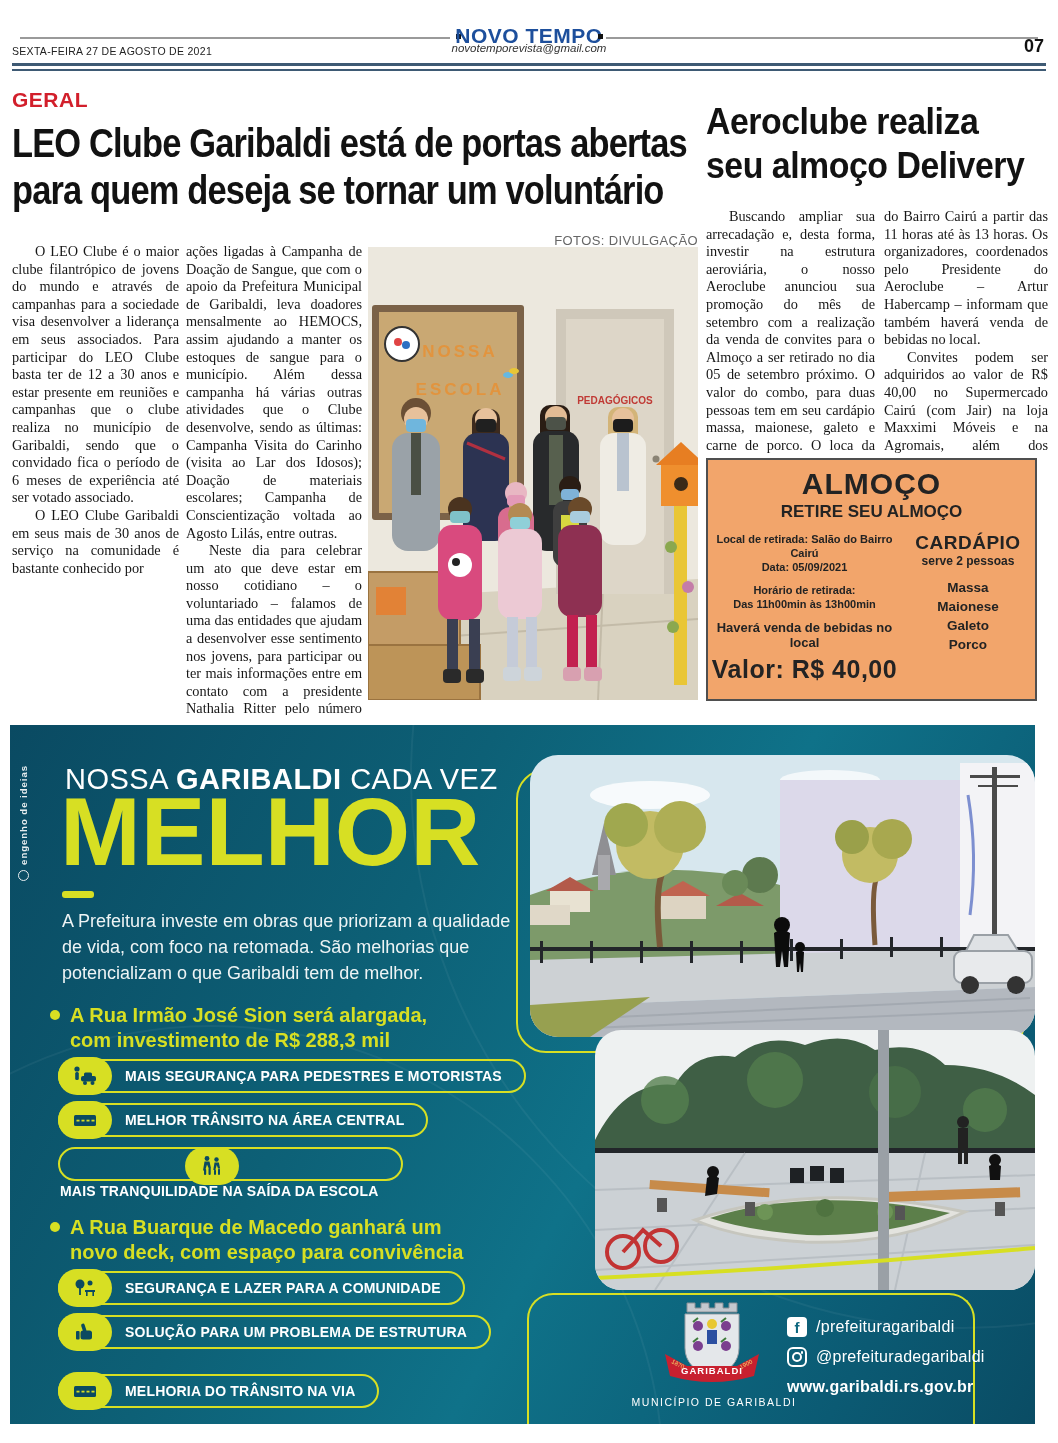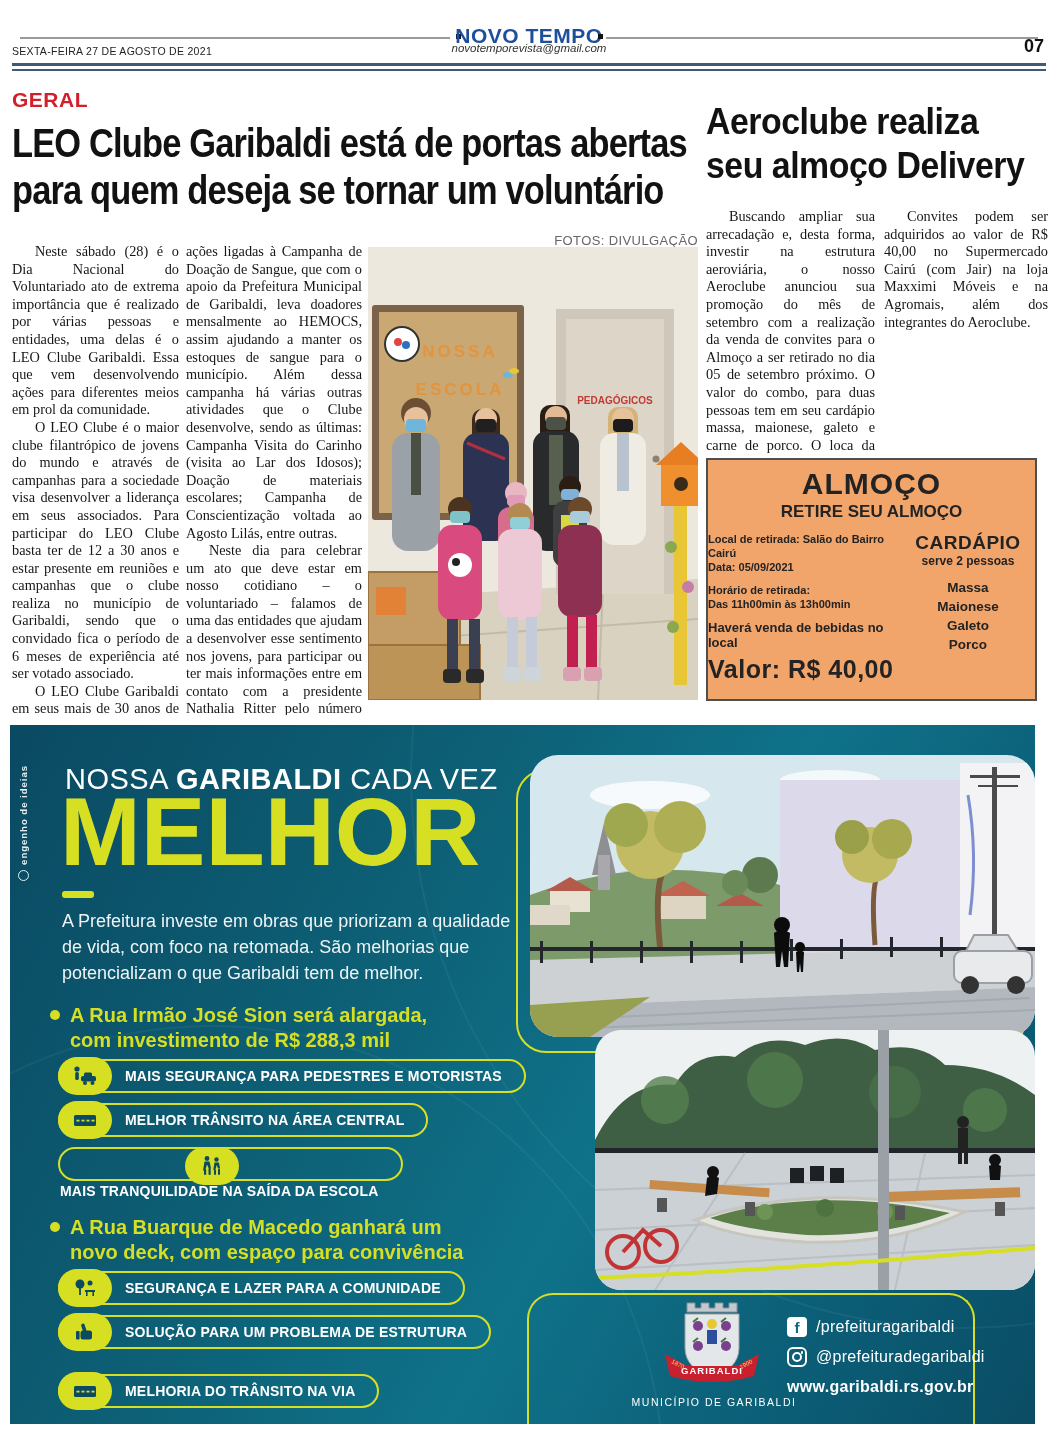--- a/index.html
+++ b/index.html
@@ -38,21 +38,21 @@
   .col p.ind{text-indent:1.6em;}
 
   .photo-ph{position:absolute;left:368px;top:247px;width:330px;height:453px;overflow:hidden;}
 
   
   .lunchbox{position:absolute;left:706px;top:458px;width:331px;height:243px;
     background:#f2a56b;border:2px solid #4f4f4f;box-sizing:border-box;color:#232323;}
   .lb-title{margin-top:7px;text-align:center;font-size:30px;font-weight:bold;letter-spacing:1px;}
   .lb-sub{text-align:center;font-size:17px;font-weight:bold;margin-top:1px;}
   .lb-row{display:flex;margin-top:10px;}
-  .lb-left{width:59%;box-sizing:border-box;}
+  .lb-left{width:59%;box-sizing:border-box;text-align:center;}
   .lb-line{font-size:11px;font-weight:bold;line-height:14px;}
   .lb-gap{height:9px;}
   .lb-drinks{font-size:13px;font-weight:bold;margin-top:9px;}
   .lb-price{font-size:25px;font-weight:bold;margin-top:5px;letter-spacing:.5px;}
   .lb-right{width:41%;text-align:center;}
   .lb-menu-title{font-size:19px;font-weight:bold;letter-spacing:.5px;}
   .lb-menu-sub{font-size:12px;font-weight:bold;}
   .lb-menu-item{font-size:13.5px;font-weight:bold;line-height:19px;}
   .lb-menu-list{margin-top:10px;}
 
@@ -125,21 +125,20 @@
 
   <div class="section-label">GERAL</div>
 
   <div class="headline">
     <div>LEO Clube Garibaldi está de portas abertas</div>
     <div>para quem deseja se tornar um voluntário</div>
   </div>
   <div class="photo-credit">FOTOS: DIVULGAÇÃO</div>
 
   <div class="col" style="left:12px;top:243px;width:167px;height:472px;">
-    <p class="ind">Neste sábado (28) é o Dia Nacional do Voluntariado ato de extrema importância que é realizado por várias pessoas e entidades, uma delas é o LEO Clube Garibaldi. Essa que vem desenvolvendo ações para diferentes meios em prol da comunidade.</p>
     <p class="ind">O LEO Clube é o maior clube filantrópico de jovens do mundo e através de campanhas para a sociedade visa desenvolver a liderança em seus associados. Para participar do LEO Clube basta ter de 12 a 30 anos e estar presente em reuniões e campanhas que o clube realiza no município de Garibaldi, sendo que o convidado fica o período de 6 meses de experiência até ser votado associado.</p>
     <p class="ind">O LEO Clube Garibaldi em seus mais de 30 anos de serviço na comunidade é bastante conhecido por</p>
   </div>
   <div class="col" style="left:186px;top:243px;width:176px;height:472px;">
     <p>ações ligadas à Campanha de Doação de Sangue, que com o apoio da Prefeitura Municipal de Garibaldi, leva doadores mensalmente ao HEMOCS, assim ajudando a manter os estoques de sangue para o município. Além dessa campanha há várias outras atividades que o Clube desenvolve, sendo as últimas: Campanha Visita do Carinho (visita ao Lar dos Idosos); Doação de materiais escolares; Campanha de Conscientização voltada ao Agosto Lilás, entre outras.</p>
     <p class="ind">Neste dia para celebrar um ato que deve estar em nosso cotidiano – o voluntariado – falamos de uma das entidades que ajudam a desenvolver esse sentimento nos jovens, para participar ou ter mais informações entre em contato com a presidente Nathalia Ritter pelo número (54) 9 9959-1228.</p>
   </div>
 
   <div class="photo-ph">
     <svg width="330" height="453" viewBox="0 0 330 453">
@@ -232,20 +231,21 @@
   </div>
 
   <div class="headline2">
     <div>Aeroclube realiza</div>
     <div>seu almoço Delivery</div>
   </div>
   <div class="col" style="left:706px;top:208px;width:169px;height:246px;">
     <p class="ind">Buscando ampliar sua arrecadação e, desta forma, investir na estrutura aeroviária, o nosso Aeroclube anunciou sua promoção do mês de setembro com a realização da venda de convites para o Almoço a ser retirado no dia 05 de setembro próximo. O valor do combo, para duas pessoas tem em seu cardápio massa, maionese, galeto e carne de porco. O loca da retirada dos combos é o Salão</p>
   </div>
   <div class="col" style="left:884px;top:208px;width:164px;height:246px;">
+    <p>do Bairro Cairú a partir das 11 horas até às 13 horas. Os organizadores, coordenados pelo Presidente do Aeroclube – Artur Habercamp – informam que também haverá venda de bebidas no local.</p>
     <p class="ind">Convites podem ser adquiridos ao valor de R$ 40,00 no Supermercado Cairú (com Jair) na loja Maxximi Móveis e na Agromais, além dos integrantes do Aeroclube.</p>
   </div>
 
   <div class="lunchbox">
     <div class="lb-title">ALMOÇO</div>
     <div class="lb-sub">RETIRE SEU ALMOÇO</div>
     <div class="lb-row">
       <div class="lb-left">
         <div class="lb-line">Local de retirada: Salão do Bairro Cairú</div>
         <div class="lb-line">Data: 05/09/2021</div>

